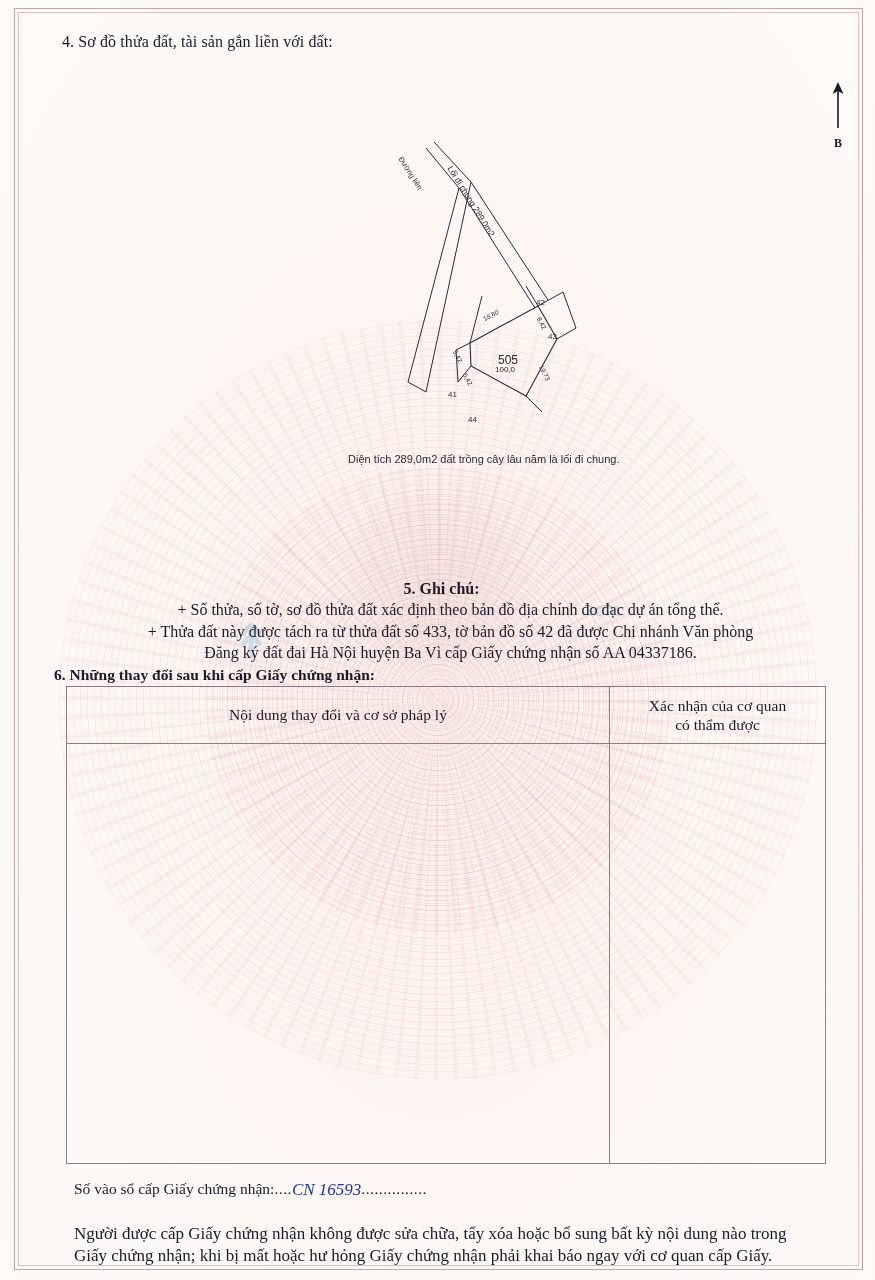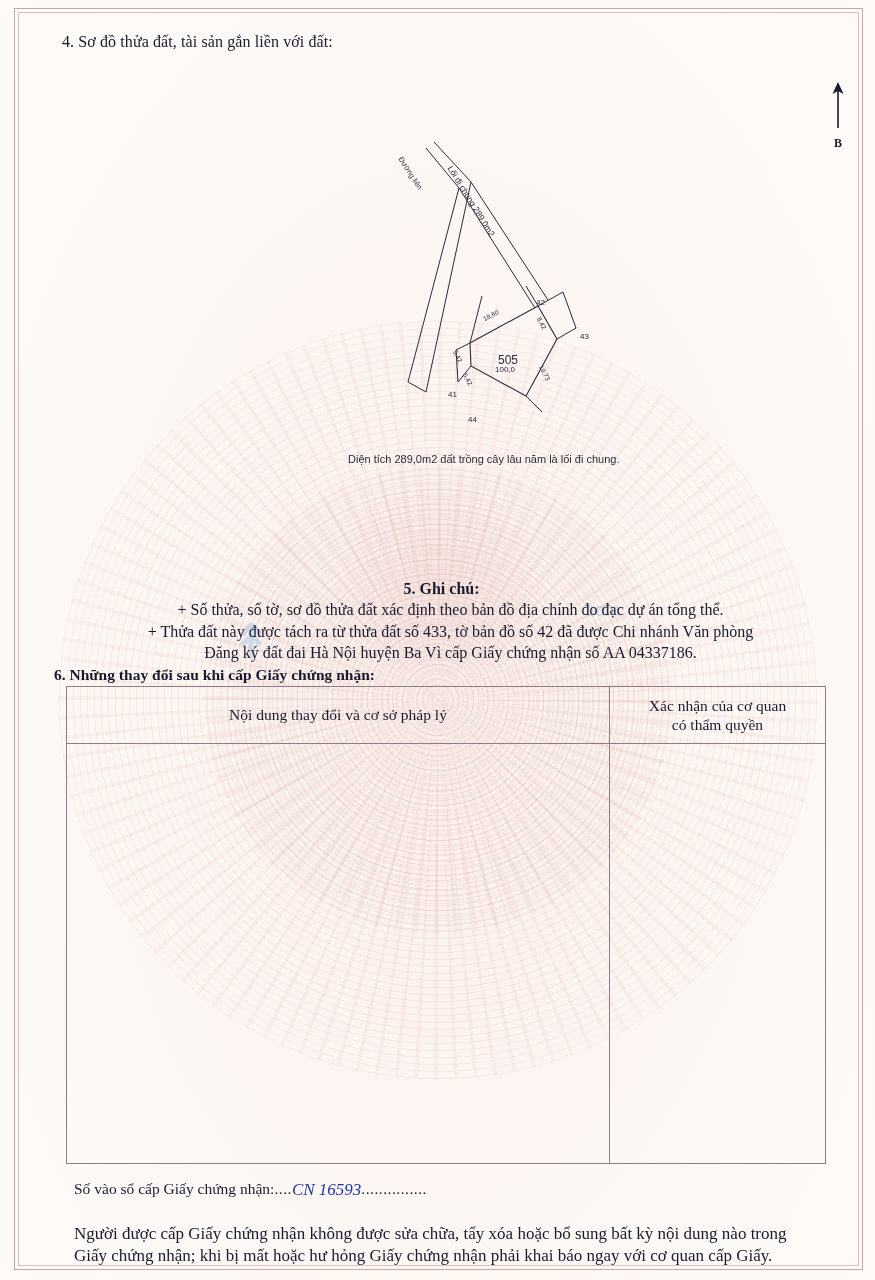--- a/index.html
+++ b/index.html
@@ -306,21 +306,21 @@
 
     <div class="rot-label" style="left:152px; top:196px; transform:rotate(-28deg); transform-origin:left top; font-size:6.5px;">18,60</div>
     <div class="rot-label" style="left:168px; top:233px; font-size:12px;">505</div>
     <div class="rot-label" style="left:165px; top:245px; font-size:8px;">100,0</div>
     <div class="rot-label" style="left:214px; top:244px; transform:rotate(62deg); transform-origin:left top; font-size:6.5px;">19,73</div>
     <div class="rot-label" style="left:212px; top:196px; transform:rotate(62deg); transform-origin:left top; font-size:6.5px;">8,42</div>
     <div class="rot-label" style="left:138px; top:252px; transform:rotate(62deg); transform-origin:left top; font-size:6.5px;">5,42</div>
     <div class="rot-label" style="left:128px; top:229px; transform:rotate(62deg); transform-origin:left top; font-size:6.5px;">5,42</div>
 
     <div class="rot-label" style="left:206px; top:178px; font-size:8px;">42</div>
-    <div class="rot-label" style="left:218px; top:212px; font-size:8px;margin-left:32px;">43</div>
+    <div class="rot-label" style="left:218px; top:212px; font-size:8px;">43</div>
     <div class="rot-label" style="left:118px; top:270px; font-size:8px;">41</div>
     <div class="rot-label" style="left:138px; top:295px; font-size:8px;">44</div>
   </div>
 
   <div class="map-caption">Diện tích 289,0m2 đất trồng cây lâu năm là lối đi chung.</div>
 
   <div class="wm-mark">↟</div>
   <div class="wm-dotcom">com</div>
 
   <div class="sec5">
@@ -334,21 +334,21 @@
 
   <div class="table">
     <div class="col-left">
       <div class="col-head">Nội dung thay đổi và cơ sở pháp lý</div>
       <div class="col-body"></div>
     </div>
     <div class="col-right">
       <div class="col-head">
         <div>
           <div>Xác nhận của cơ quan</div>
-          <div>có thẩm quyền</div>
+          <div>có thẩm được</div>
         </div>
       </div>
       <div class="col-body"></div>
     </div>
   </div>
 
   <div class="so-vao-so">
     <span>Số vào sổ cấp Giấy chứng nhận:</span><span class="dots">....</span><span class="handwritten">CN 16593</span><span class="dots">...............</span>
   </div>
 

